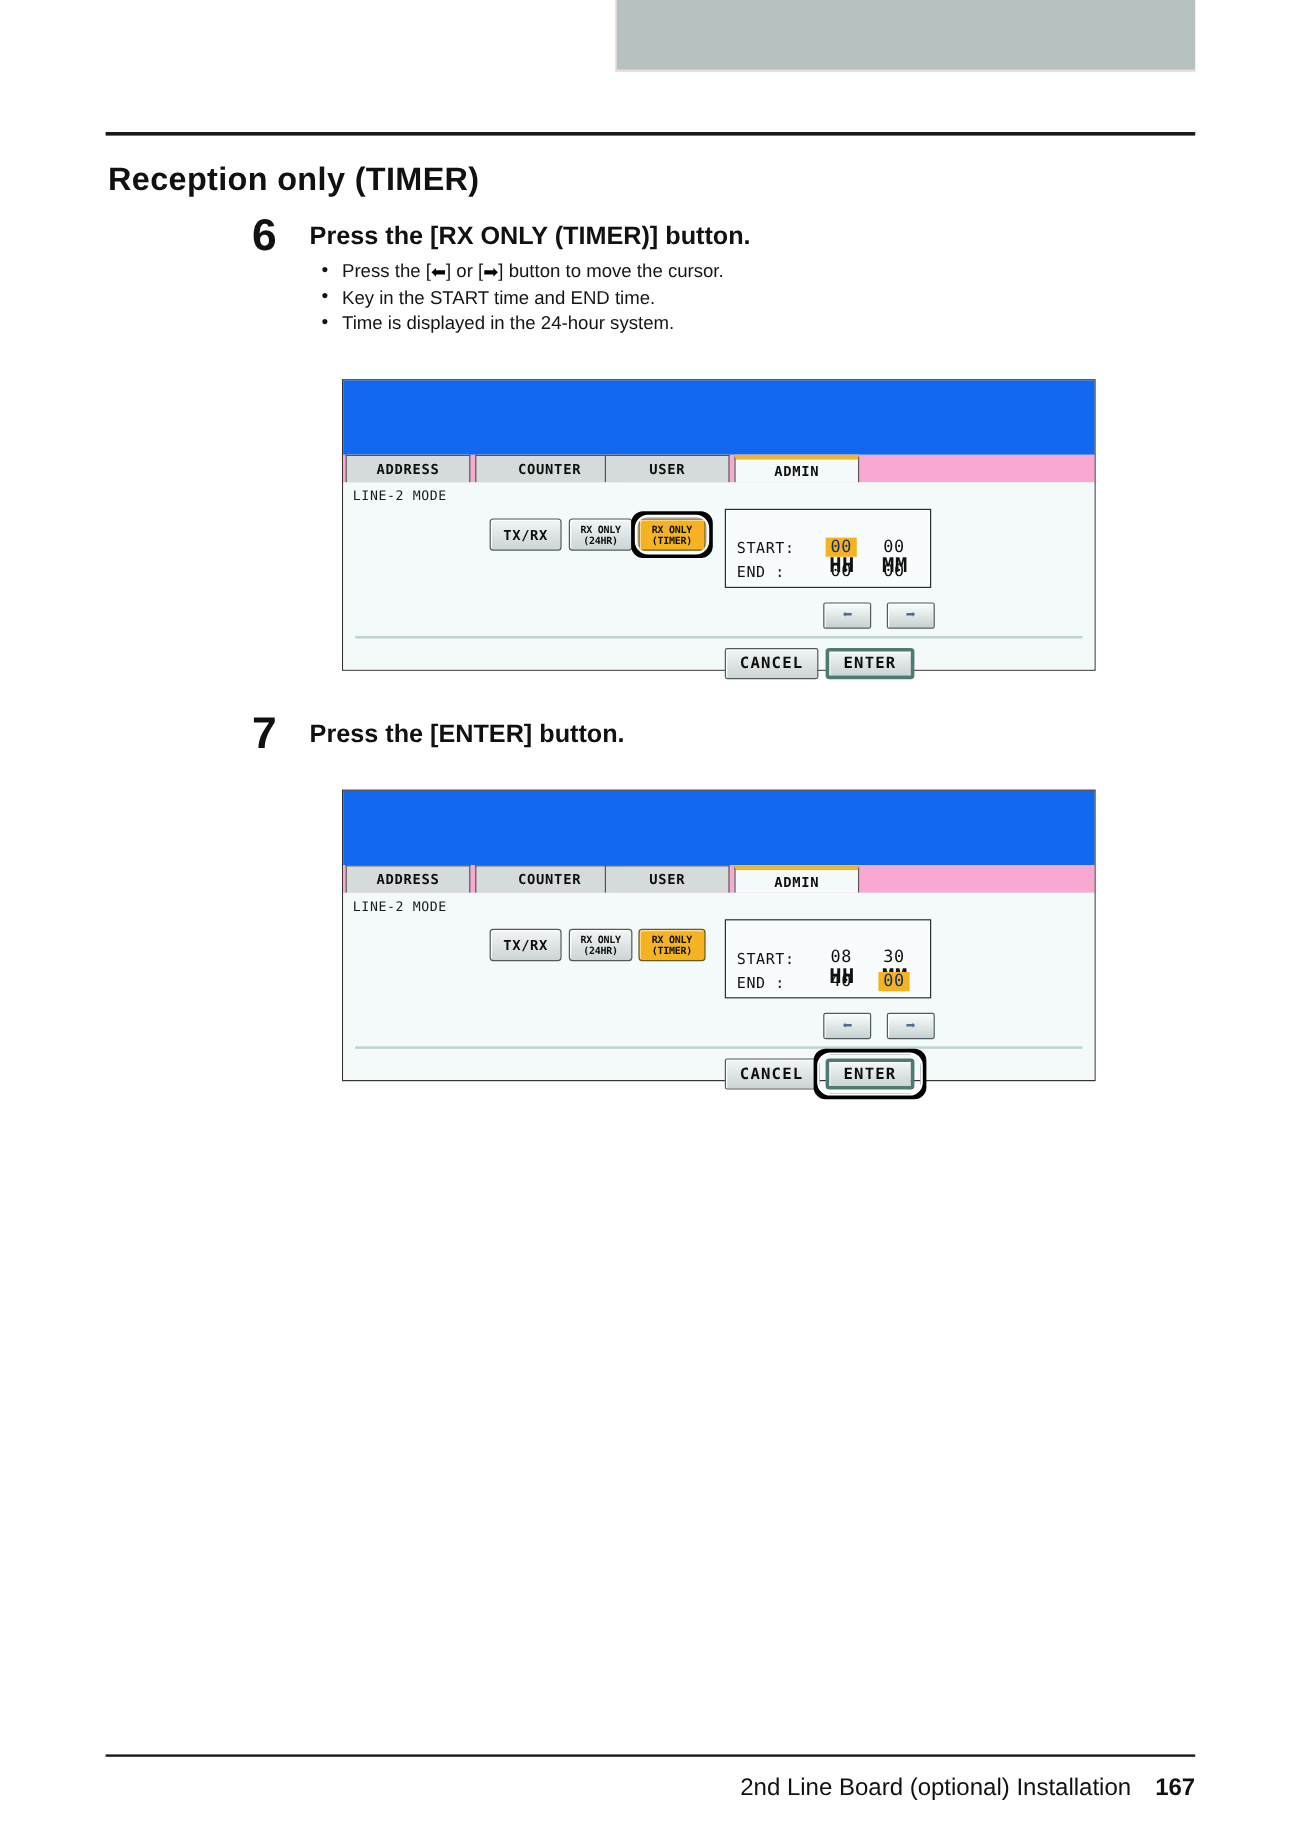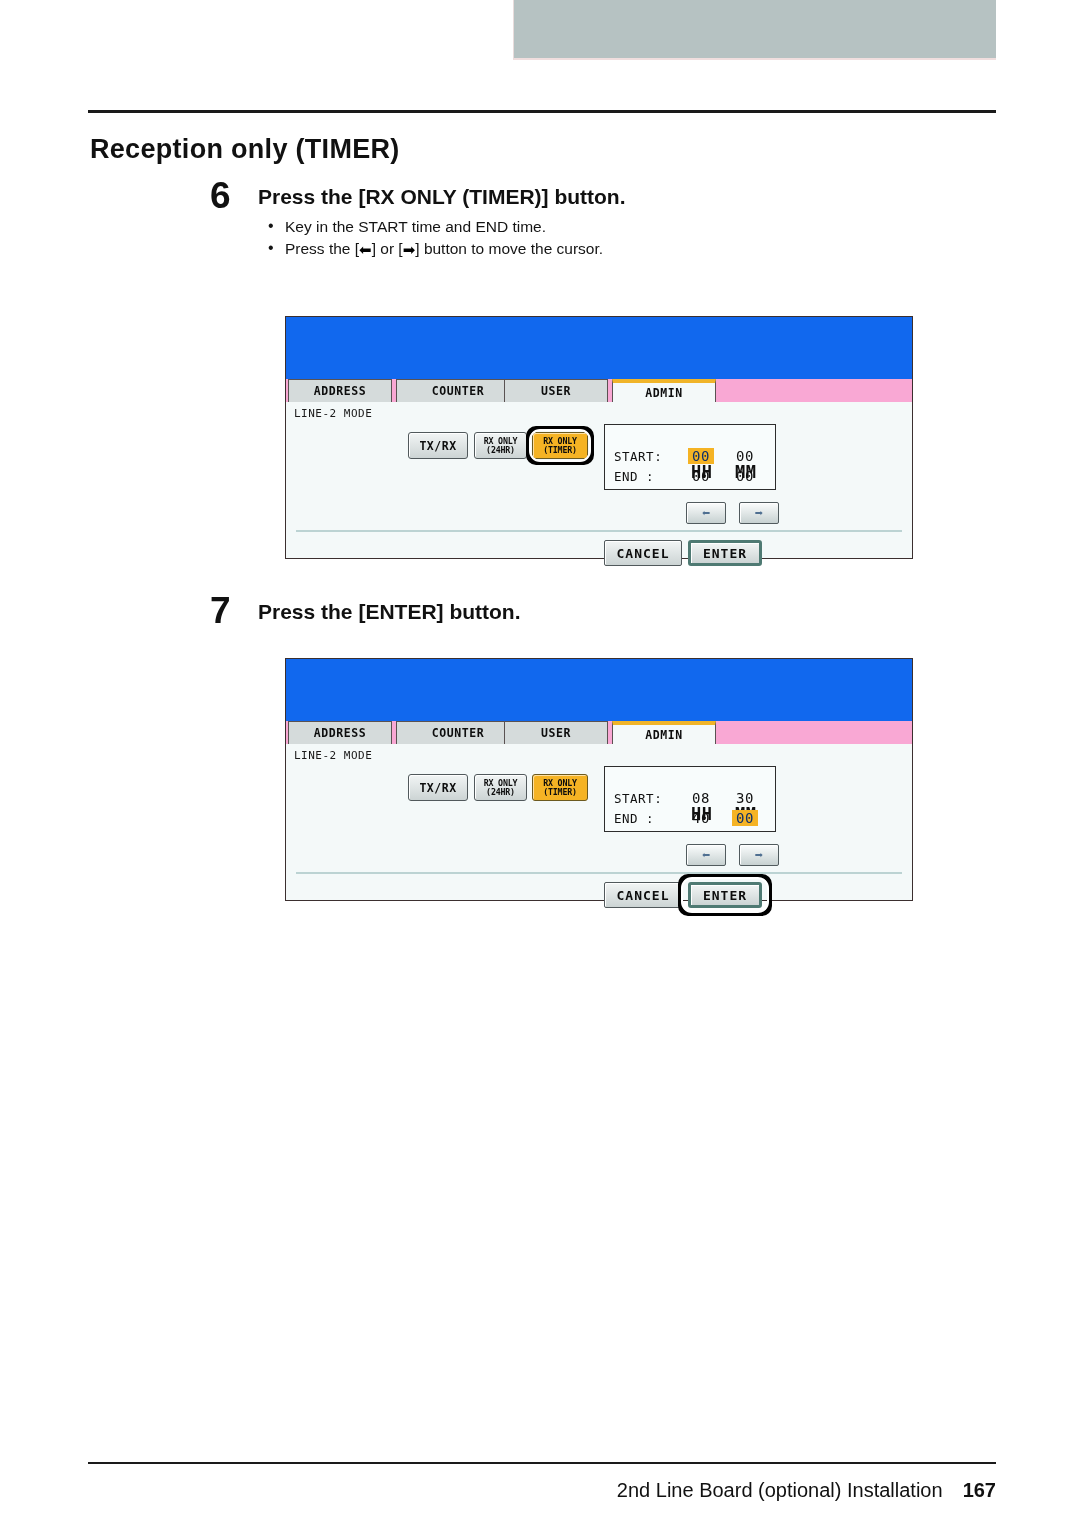--- a/index.html
+++ b/index.html
@@ -224,22 +224,23 @@
 
 <div class="top-bar"></div>
 
 <div class="head-rule"></div>
 <div class="section-title">Reception only (TIMER)</div>
 
 <div class="step" style="left:210px;top:185px;">
   <div class="step-num">6</div>
   <div class="step-title">Press the [RX ONLY (TIMER)] button.</div>
   <ul class="bullets">
+    <li><span>Press the [</span><span class="arrow-glyph">⬅</span><span>] or [</span><span class="arrow-glyph">➡</span><span>] button to move the cursor.</span></li>
     <li><span>Key in the START time and END time.</span></li>
-    <li><span>Press the [</span><span class="arrow-glyph">⬅</span><span>] or [</span><span class="arrow-glyph">➡</span><span>] button to move the cursor.</span></li>
+    <li><span>Time is displayed in the 24-hour system.</span></li>
   </ul>
 </div>
 
 <div class="lcd" style="left:285px;top:316px;">
   <div class="lcd-blue"></div>
   <div class="tabs">
     <div class="tab t0">ADDRESS</div>
     <div class="tab t1">COUNTER</div>
     <div class="tab t2">USER</div>
     <div class="tab active">ADMIN</div>

